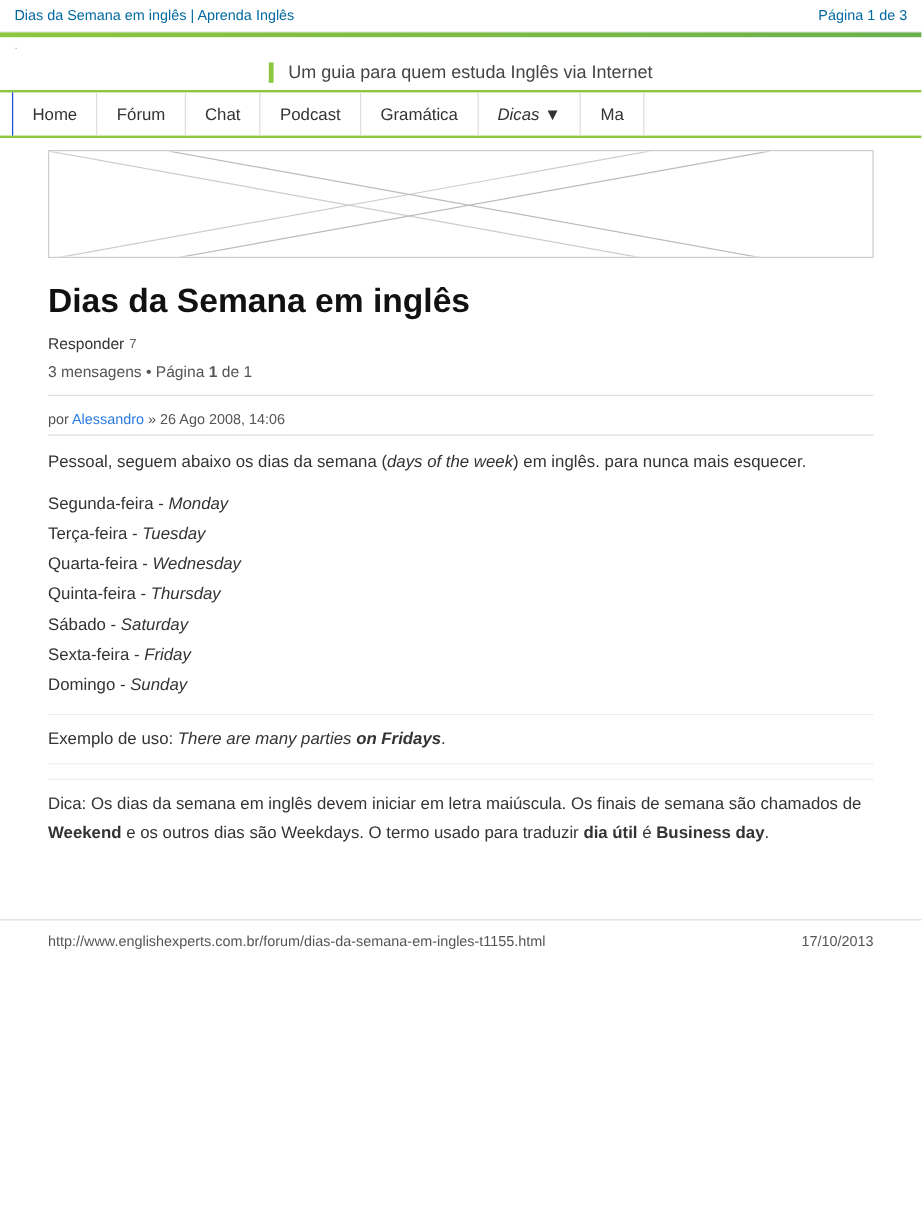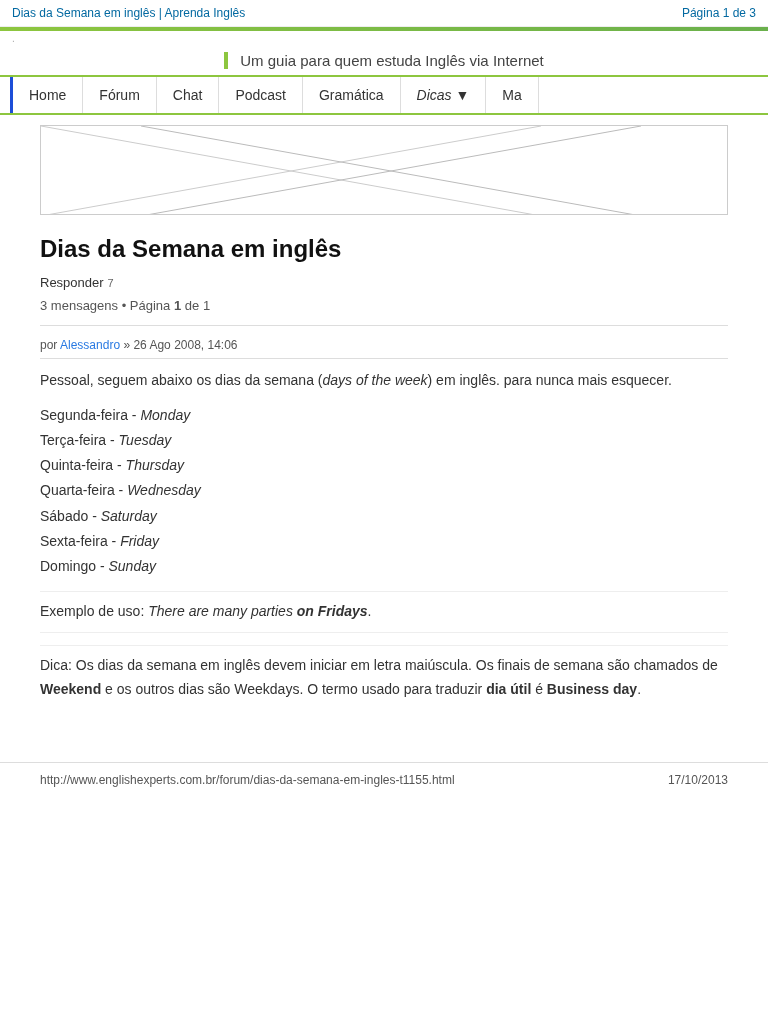--- a/index.html
+++ b/index.html
@@ -51,21 +51,21 @@
     }
     .nav-item {
       padding: 10px 16px;
       font-size: 14px;
       color: #333;
       cursor: pointer;
       border-right: 1px solid #ddd;
       text-decoration: none;
     }
     .nav-item:first-child {
-      border-left: 3px solid #1d4ed8;
+      border-left: 1px solid #1d4ed8;
     }
     .nav-item-dropdown {
       display: flex;
       align-items: center;
       gap: 3px;
       font-style: italic;
     }
 
     
     .banner-area {
@@ -76,21 +76,21 @@
       position: relative;
       overflow: hidden;
     }
 
     
     .main-content {
       padding: 10px 40px 20px 40px;
     }
 
     .page-title {
-      font-size: 24px;
+      font-size: 28px;
       font-weight: bold;
       color: #111;
       margin-bottom: 12px;
     }
 
     .reply-section {
       display: flex;
       align-items: center;
       gap: 4px;
       margin-bottom: 8px;
@@ -238,22 +238,22 @@
 
   <div class="post-body">
 
     <p>
       <span>Pessoal, seguem abaixo os dias da semana (</span><em>days of the week</em><span>) em inglês. para nunca mais esquecer.</span>
     </p>
 
     <div class="days-list">
       <div class="day-item">Segunda-feira - <em>Monday</em></div>
       <div class="day-item">Terça-feira - <em>Tuesday</em></div>
+      <div class="day-item">Quarta-feira - <em>Wednesday</em></div>
       <div class="day-item">Quinta-feira - <em>Thursday</em></div>
-      <div class="day-item">Quarta-feira - <em>Wednesday</em></div>
       <div class="day-item">Sábado - <em>Saturday</em></div>
       <div class="day-item">Sexta-feira - <em>Friday</em></div>
       <div class="day-item">Domingo - <em>Sunday</em></div>
     </div>
 
     <div class="example-block">
       <span><span>Exemplo de uso: </span><em><span>There are many parties </span><strong>on Fridays</strong></em><span>.</span></span>
     </div>
 
     <div class="tip-block">

